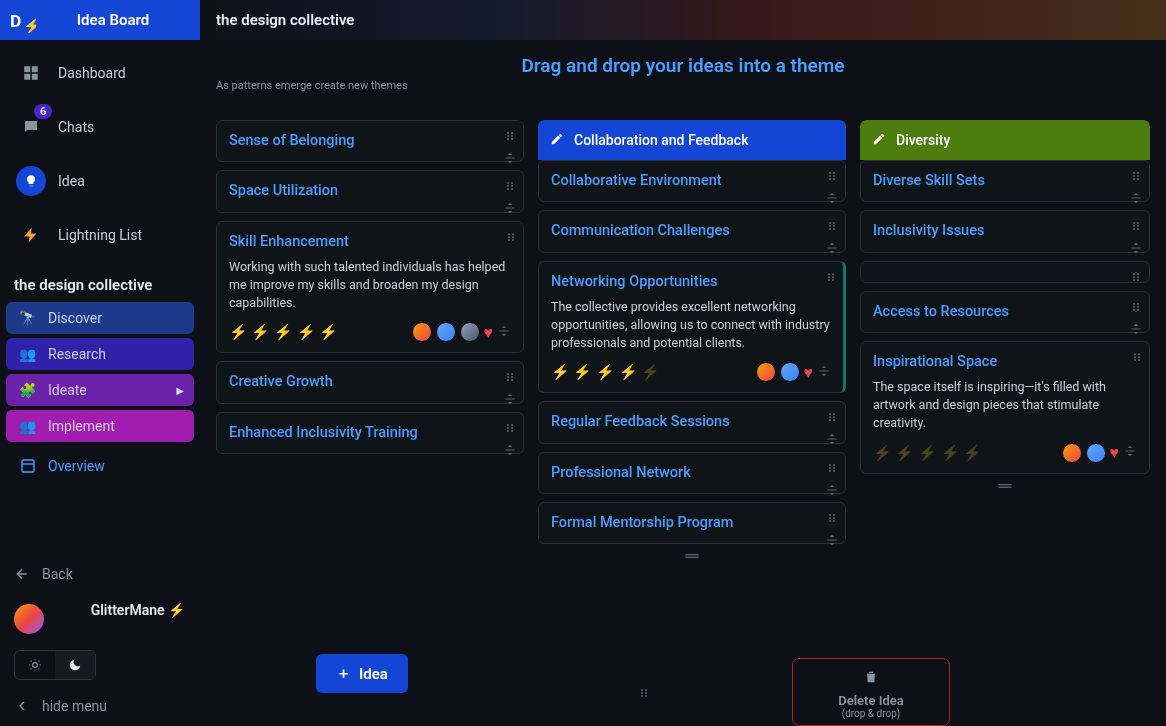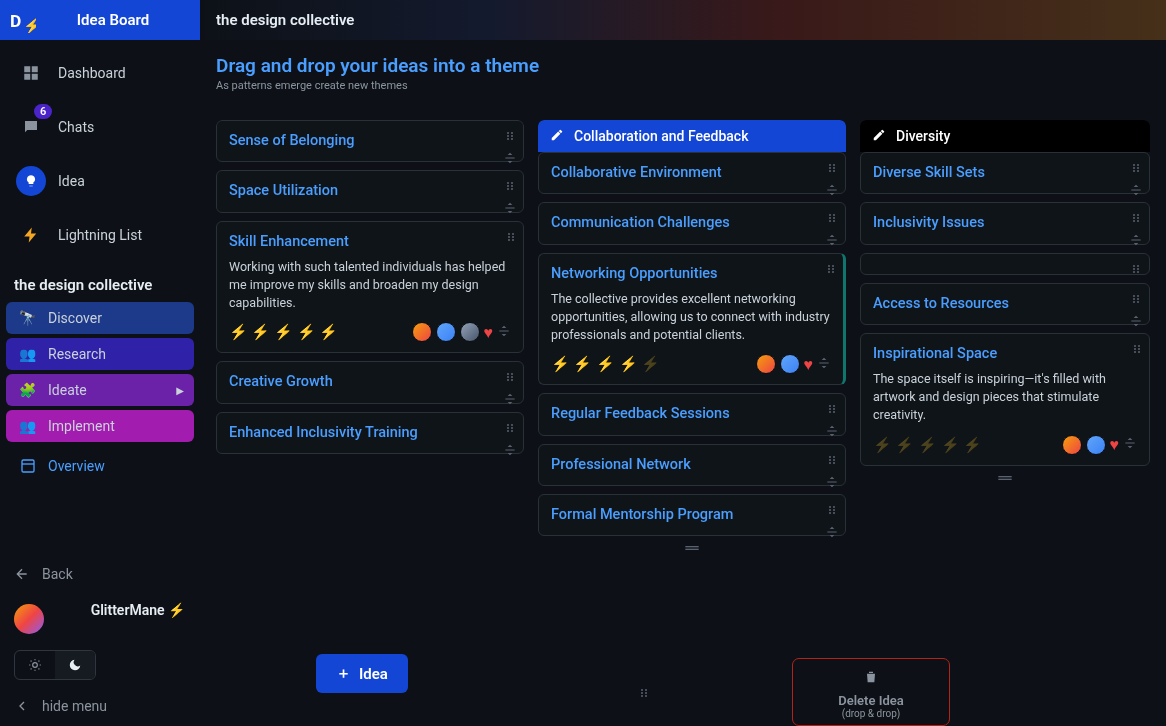--- a/index.html
+++ b/index.html
@@ -34,30 +34,30 @@
     .user-sub { font-size:11px; color:#8b949e; line-height:1.3; margin-top:2px; }
     .theme-toggle { display:flex; margin:6px 14px; border:1px solid #30363d; border-radius:6px; overflow:hidden; width:fit-content; }
     .theme-btn { width:40px; height:28px; display:flex; align-items:center; justify-content:center; cursor:pointer; }
     .theme-btn.active { background:#161b22; }
     .hide-menu { display:flex; align-items:center; padding:12px 14px; cursor:pointer; font-size:14px; color:#8b949e; }
     .hide-menu svg { margin-right:12px; }
 
     .main { flex:1; display:flex; flex-direction:column; height:100%; }
     .topbar { height:40px; display:flex; align-items:center; padding:0 16px; font-weight:600; font-size:15px; color:#e6edf3; background:linear-gradient(90deg, rgba(13,17,23,0.8), rgba(30,40,80,0.4) 30%, rgba(140,40,30,0.35) 60%, rgba(200,120,30,0.3)); }
     .content { padding:14px 16px 0; flex:1; display:flex; flex-direction:column; overflow:hidden; }
-    .page-head h2 { color:#4a9eff; font-size:19px; font-weight:600; }
+    .page-head h2 { color:#4a9eff; font-size:19px; font-weight:600;text-align:center; }
     .page-head p { color:#8b949e; font-size:11px; margin-top:2px; }
     .columns { display:flex; gap:14px; margin-top:28px; flex:1; overflow:hidden; }
     .col { display:flex; flex-direction:column; overflow:hidden; border-radius:6px; }
     .col.c0 { width:308px; }
     .col.c1 { width:308px; }
     .col.c2 { width:290px; }
-    .col-header { height:32px; display:flex; align-items:center; padding:0 12px; color:#fff; font-size:14px; font-weight:500; gap:10px; border-radius:6px 6px 0 0; }
+    .col-header { height:40px; display:flex; align-items:center; padding:0 12px; color:#fff; font-size:14px; font-weight:500; gap:10px; border-radius:6px 6px 0 0; }
     .col.c1 .col-header { background:#1446d6; }
-    .col.c2 .col-header { background:#000000; }
+    .col.c2 .col-header { background:#4d7c0f; }
     .cards-wrap { display:flex; flex-direction:column; gap:8px; overflow:hidden; padding-bottom:4px; }
     .col.c0 .cards-wrap { padding-top:0; }
     .card { background:#0f1419; border:1px solid #2a3038; border-radius:6px; padding:10px 12px; position:relative; }
     .card.selected-blue { border-right:3px solid #0f766e; }
     .card-title { color:#4a9eff; font-size:14.5px; font-weight:500; line-height:1.4; }
     .card-body { color:#c9d1d9; font-size:12.5px; line-height:1.45; margin-top:6px; }
     .card-handles { position:absolute; right:6px; top:6px; display:flex; flex-direction:column; gap:4px; align-items:center; }
     .card-handles .grip, .card-handles .expand { color:#5a6270; cursor:grab; }
     .card-footer { display:flex; align-items:center; justify-content:space-between; margin-top:10px; gap:6px; }
     .bolts { display:flex; gap:4px; font-size:15px; }

